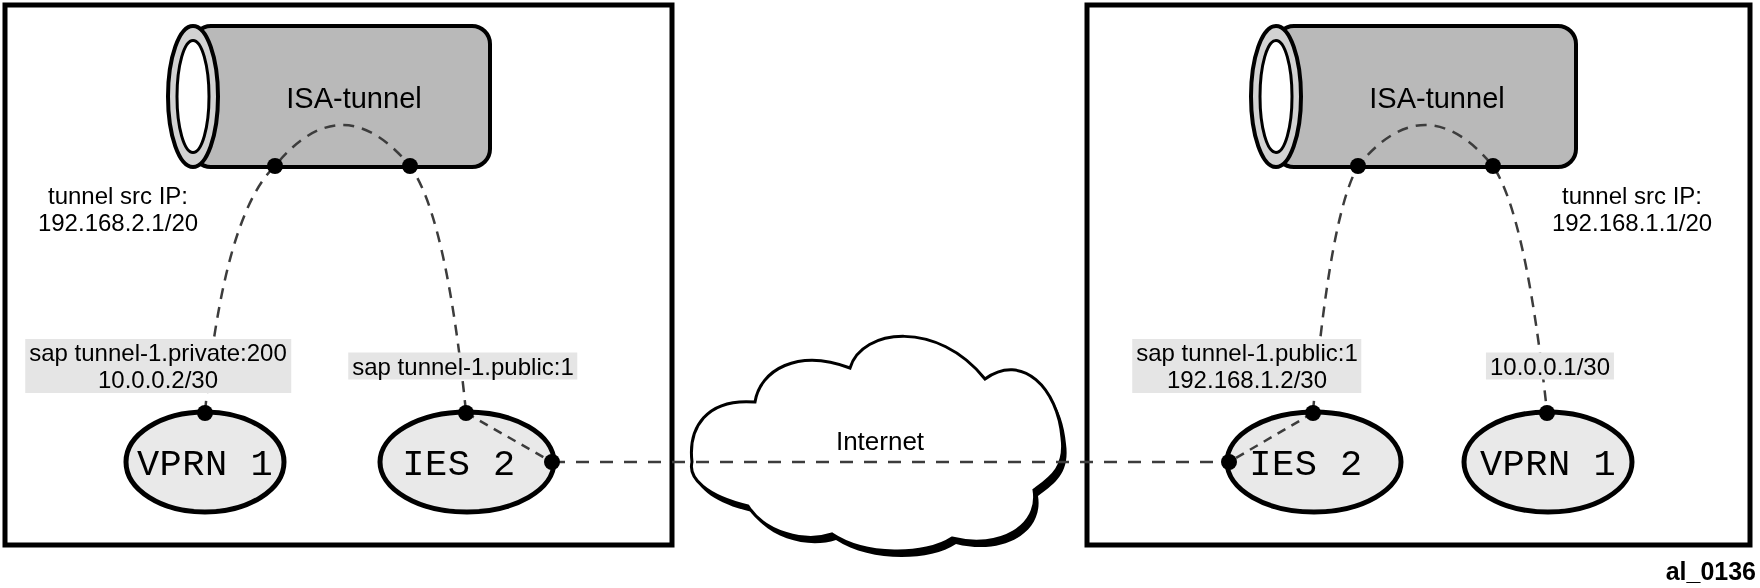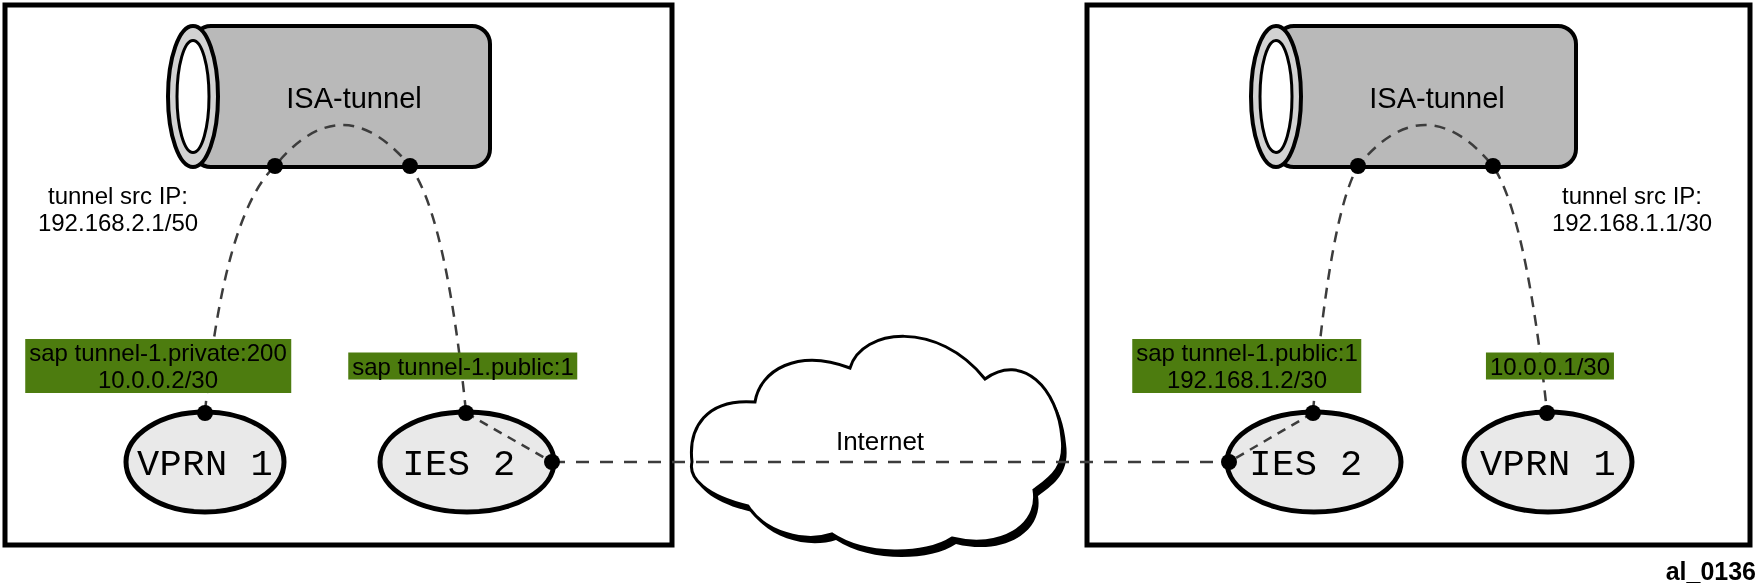--- a/index.html
+++ b/index.html
@@ -2,21 +2,21 @@
 <html><head>
 <meta charset="utf-8">
 <style>
   html,body{margin:0;padding:0;background:#fff;}
   body{width:1760px;height:588px;position:relative;overflow:hidden;
        font-family:"Liberation Sans",sans-serif;color:#000;}
   #stage{position:absolute;left:0;top:0;width:1760px;height:588px;}
   svg{position:absolute;left:0;top:0;}
   .lbl{position:absolute;transform:translate(-50%,-50%);text-align:center;
        white-space:nowrap;line-height:27px;font-size:24px;}
-  .sap{background:#4d7c0f;padding:0 4px;}
+  .sap{background:#e5e5e5;padding:0 4px;}
   .iso-name{font-size:29px;}
   .node-name{font-size:37px;letter-spacing:.5px;font-family:Liberation Mono, monospace;}
   .cloud-name{font-size:26px;}
   .fig-id{position:absolute;right:4px;top:557px;transform:none;text-align:right;
           font-family:Liberation Sans, sans-serif;font-weight:bold;font-size:25px;}
 </style>
 </head>
 <body>
 
 <div id="stage">
@@ -75,42 +75,42 @@
       <circle cx="1229" cy="462" r="8"></circle>
       <circle cx="1313" cy="413" r="8"></circle>
       <circle cx="1547" cy="413" r="8"></circle>
     </g>
   </svg>
 
   <div class="lbl iso-name" style="left:354px;top:98px;">ISA-tunnel</div>
 
   <div class="lbl" style="left:118px;top:209px;">
     <div>tunnel src IP:</div>
-    <div>192.168.2.1/50</div>
+    <div>192.168.2.1/20</div>
   </div>
 
   <div class="lbl sap" style="left:158px;top:366px;">
     <div>sap tunnel-1.private:200</div>
     <div>10.0.0.2/30</div>
   </div>
 
   <div class="lbl sap" style="left:463px;top:366px;">
     <div>sap tunnel-1.public:1</div>
   </div>
 
   <div class="lbl node-name" style="left:205px;top:465px;">VPRN 1</div>
   <div class="lbl node-name" style="left:459px;top:465px;">IES 2</div>
 
   <div class="lbl cloud-name" style="left:880px;top:441px;">Internet</div>
 
   <div class="lbl iso-name" style="left:1437px;top:98px;">ISA-tunnel</div>
 
   <div class="lbl" style="left:1632px;top:209px;">
     <div>tunnel src IP:</div>
-    <div>192.168.1.1/30</div>
+    <div>192.168.1.1/20</div>
   </div>
 
   <div class="lbl sap" style="left:1247px;top:366px;">
     <div>sap tunnel-1.public:1</div>
     <div>192.168.1.2/30</div>
   </div>
 
   <div class="lbl sap" style="left:1550px;top:366px;">
     <div>10.0.0.1/30</div>
   </div>

